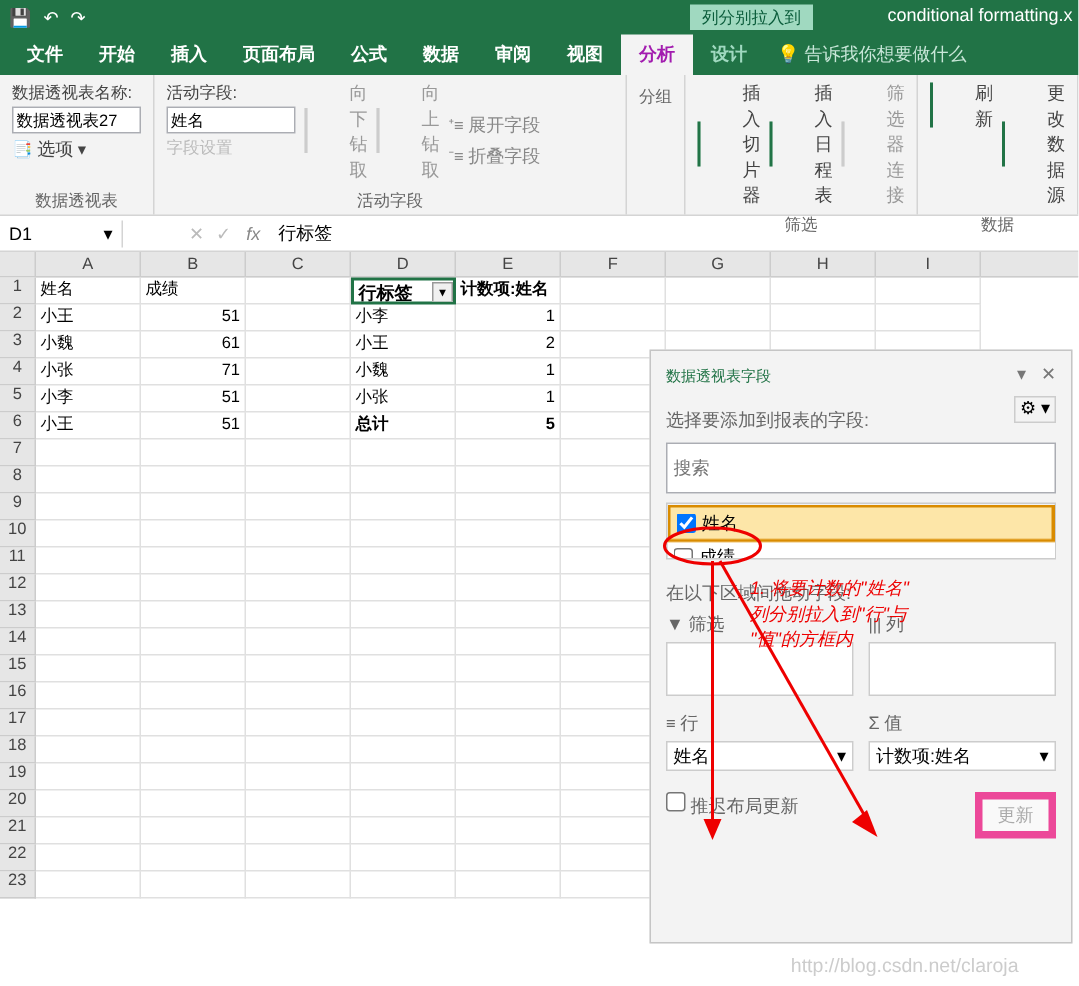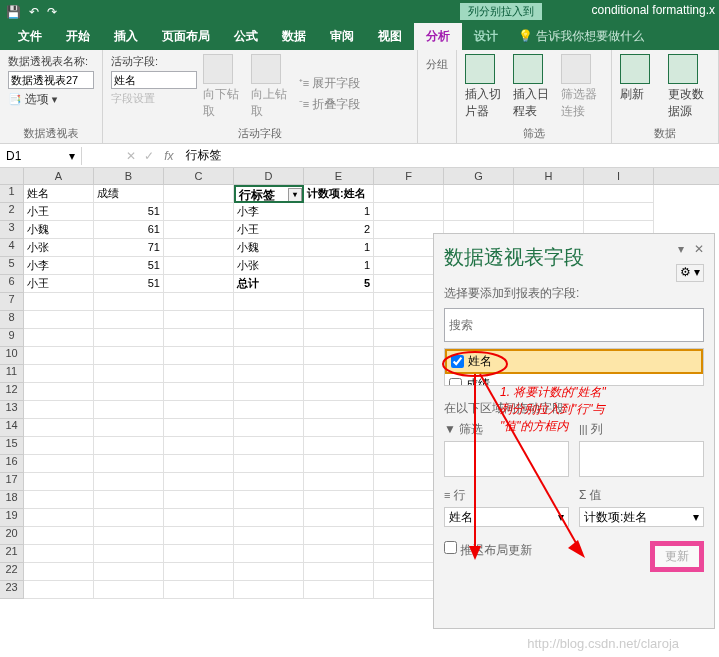--- a/index.html
+++ b/index.html
@@ -14,21 +14,21 @@
 .tab.green{color:#a0d9c0;}
 .tell{color:#c9e7d9;padding:5px 8px;}
 .ribbon{background:#f3f3f3;border-bottom:1px solid #d4d4d4;height:94px;display:flex;}
 .rgroup{border-right:1px solid #d4d4d4;padding:4px 8px 2px;display:flex;flex-direction:column;justify-content:space-between;}
 .rgroup .content{display:flex;gap:6px;align-items:flex-start;}
 .rgroup .lbl{text-align:center;color:#666;font-size:11px;padding-top:3px;}
 .minibox{display:flex;flex-direction:column;gap:2px;}
 .minibox input{width:86px;height:18px;border:1px solid #abadb3;padding:0 2px;font-size:11px;}
 .minilbl{font-size:11px;color:#444;}
 .opt{font-size:11px;color:#444;}
-.bigbtn{display:flex;flex-direction:column;align-items:flex-start;width:42px;color:#999;}
+.bigbtn{display:flex;flex-direction:row;align-items:center;width:42px;color:#999;gap:28px;}
 .bigbtn .ico{width:30px;height:30px;background:#e8e8e8;border:1px solid #ccc;margin-bottom:2px;}
 .bigbtn.enabled{color:#444;}
 .bigbtn.enabled .ico{background:#d4e9dc;border-color:#217346;}
 .smallrow{font-size:11px;color:#888;padding:1px 0;}
 .namebox{display:flex;align-items:center;border-bottom:1px solid #d4d4d4;height:24px;}
 .namebox .cell{width:82px;border-right:1px solid #d4d4d4;padding:2px 6px;display:flex;justify-content:space-between;align-items:center;}
 .namebox .fx{padding:0 6px;color:#888;font-style:italic;}
 .namebox .fxval{flex:1;padding:2px 6px;}
 .sheet{position:relative;}
 .colhdrs{display:flex;background:#e6e6e6;border-bottom:1px solid #ccc;}
@@ -36,21 +36,21 @@
 .colh{width:70px;text-align:center;border-right:1px solid #ccc;font-size:11px;color:#444;padding:2px 0;}
 .rows{}
 .row{display:flex;height:18px;}
 .row .rh{width:24px;background:#e6e6e6;border-right:1px solid #ccc;border-bottom:1px solid #ccc;text-align:center;font-size:11px;color:#444;}
 .row .cell{width:70px;border-right:1px solid #e0e0e0;border-bottom:1px solid #e0e0e0;padding:0 3px;font-size:11px;line-height:17px;overflow:hidden;}
 .row .cell.r{text-align:right;}
 .row .cell.bold{font-weight:bold;}
 .row .cell.sel{border:2px solid #217346;position:relative;}
 .dd{position:absolute;width:14px;height:14px;border:1px solid #999;background:#f0f0f0;right:0;top:1px;font-size:8px;text-align:center;line-height:12px;}
 .pane{position:absolute;right:4px;top:233px;width:282px;height:396px;background:#f3f3f3;border:1px solid #c5c5c5;padding:10px;}
-.pane h3{color:#217346;font-size:20px;font-weight:normal;}
+.pane h3{color:#217346;font-size:10px;font-weight:normal;}
 .pane .gear{position:absolute;right:10px;top:30px;border:1px solid #ccc;width:28px;height:18px;text-align:center;}
 .pane .close{position:absolute;right:10px;top:8px;color:#777;}
 .pane .mini{position:absolute;right:30px;top:8px;color:#777;}
 .pane .sub{color:#666;margin:14px 0 6px;}
 .pane input.search{width:100%;height:20px;border:1px solid #abadb3;padding:16px 4px;margin-bottom:6px;}
 .fieldlist{background:#fff;border:1px solid #ccc;height:38px;overflow:auto;}
 .fieldlist .fi{padding:2px 4px;}
 .fieldlist .fi input{vertical-align:middle;margin-right:4px;}
 .fi.sel{background:#fde6a8;border:2px solid #d98b00;}
 .arlbl{color:#666;margin-bottom:4px;}

